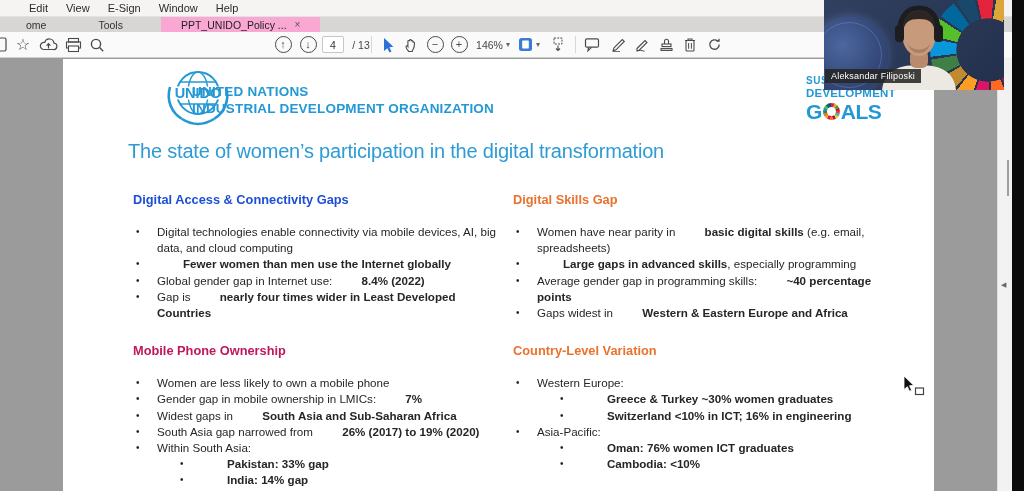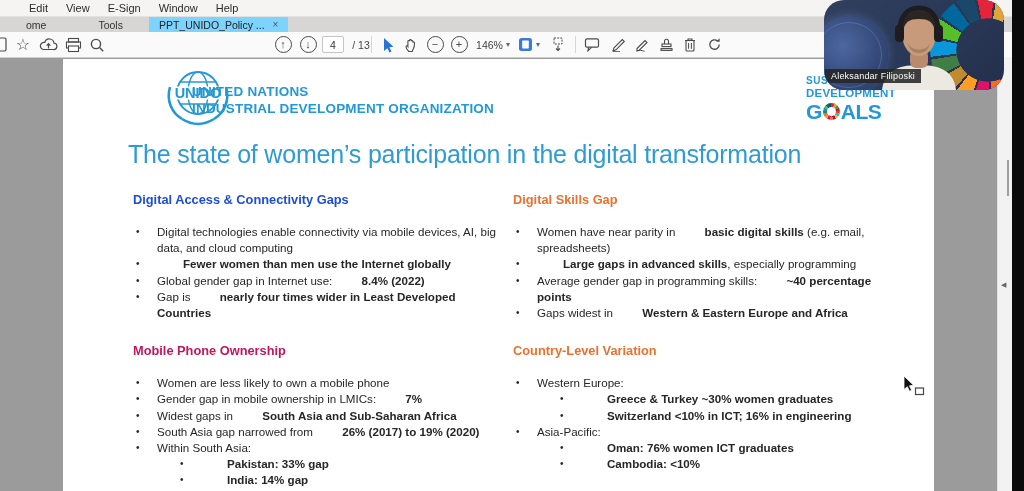--- a/index.html
+++ b/index.html
@@ -9,40 +9,40 @@
   *{margin:0;padding:0;box-sizing:border-box;}
   html,body{width:1024px;height:491px;overflow:hidden;}
   body{font-family:"Liberation Sans",sans-serif;background:#9b9b9b;position:relative;}
 
   
   .menubar{position:absolute;left:0;top:0;width:1024px;height:17px;background:#f5f4f2;
     border-bottom:1px solid #e4e2e0;display:flex;align-items:center;padding-left:20px;z-index:5;}
   .menu-item{font-size:11px;color:#2b2b2b;padding:0 9px;cursor:default;}
   .tabbar{position:absolute;left:0;top:17px;width:1024px;height:15px;background:#d8d6d4;z-index:5;display:flex;align-items:stretch;}
   .tab{font-size:10.5px;color:#333;display:flex;align-items:center;padding:0 26px;}
-  .tab.active{background:#7dd3fc;color:#222;padding:0 10px;}
+  .tab.active{background:#f9a8d4;color:#222;margin-left:12px;padding:0 20px;}
   .tab .close{margin-left:8px;font-size:10px;color:#555;}
   .toolbar{position:absolute;left:0;top:32px;width:1024px;height:26px;background:#fafafa;
     border-bottom:1px solid #cfcfcf;z-index:5;}
   .ticon{position:absolute;top:0;height:25px;display:flex;align-items:center;justify-content:center;color:var(--icon);}
   .circ{width:17px;height:17px;border:1.3px solid var(--icon);border-radius:50%;font-size:11px;
     display:flex;align-items:center;justify-content:center;color:var(--icon);line-height:1;}
   .sep{position:absolute;top:4px;width:1px;height:17px;background:#d7d7d7;}
   .pagebox{position:absolute;top:4px;width:22px;height:17px;border:1px solid #c6c6c6;border-radius:2px;
     background:#fff;font-size:10.5px;color:#333;display:flex;align-items:center;justify-content:center;}
   .ttext{font-size:10.5px;color:#444;}
   .caret{font-size:8px;color:#666;margin-left:3px;}
 
   
   .page{position:absolute;left:63px;top:59px;width:871px;height:432px;background:#ffffff;z-index:1;}
 
   .unido-emblem{position:absolute;left:95px;top:8px;}
   .org-name{position:absolute;left:129px;top:24px;color:var(--unido-blue);font-weight:bold;
     font-size:13.5px;line-height:17px;letter-spacing:.2px;}
-  .slide-title{position:absolute;left:65px;top:81px;font-size:25px;color:var(--title-blue);
+  .slide-title{position:absolute;left:65px;top:81px;font-size:20px;color:var(--title-blue);
     letter-spacing:-0.2px;font-weight:500;white-space:nowrap;}
 
   .sdg-logo{position:absolute;left:743px;top:17px;color:var(--unido-blue);font-weight:bold;line-height:1;}
   .sdg-l1{font-size:10px;letter-spacing:.5px;}
   .sdg-l2{font-size:11.5px;margin-top:2px;letter-spacing:.2px;}
   .sdg-l3{font-size:21px;display:flex;align-items:center;margin-top:1px;letter-spacing:-0.5px;}
   .sdg-o{width:17px;height:17px;border-radius:50%;position:relative;margin:0 1px;}
   .sdg-o::after{content:"";position:absolute;left:4px;top:4px;width:9px;height:9px;border-radius:50%;background:#fff;}
 
   .col{position:absolute;top:133px;}
@@ -50,21 +50,21 @@
   .col1{left:450px;width:376px;}
   .sec-heading{font-size:12.8px;font-weight:bold;margin-bottom:17px;}
   .bullets{margin-bottom:22px;}
   .bullet{position:relative;padding-left:24px;font-size:11.6px;line-height:16.2px;color:#262626;}
   .bullet .marker{position:absolute;left:3px;top:0;font-size:10px;}
   .bullet.lvl2{margin-left:44px;}
   .bullet .b{font-weight:bold;margin-left:26px;}
 
   
   .webcam{position:absolute;left:824px;top:0;width:180px;height:90px;z-index:50;overflow:hidden;
-    background:linear-gradient(135deg,#31405f 0%,#2a3857 55%,#232f4b 100%);border-radius:20px;}
+    background:linear-gradient(135deg,#31405f 0%,#2a3857 55%,#232f4b 100%);}
   .globe{position:absolute;left:-14px;top:16px;width:78px;height:78px;border-radius:50%;
     background:radial-gradient(circle at 42% 38%,#4c68a0 0%,#35497a 55%,#2a3a61 100%);
     box-shadow:0 0 10px rgba(120,160,230,.35);}
   .globe::after{content:"";position:absolute;inset:6px;border-radius:50%;
     border:1px solid rgba(160,190,240,.25);}
   .sdg-ring{position:absolute;left:106px;top:-8px;width:116px;height:116px;border-radius:50%;
     transform:rotate(-12deg);
     -webkit-mask:radial-gradient(closest-side,transparent 54%,#000 55%);
     mask:radial-gradient(closest-side,transparent 54%,#000 55%);}
   .person{position:absolute;left:0;top:0;}

